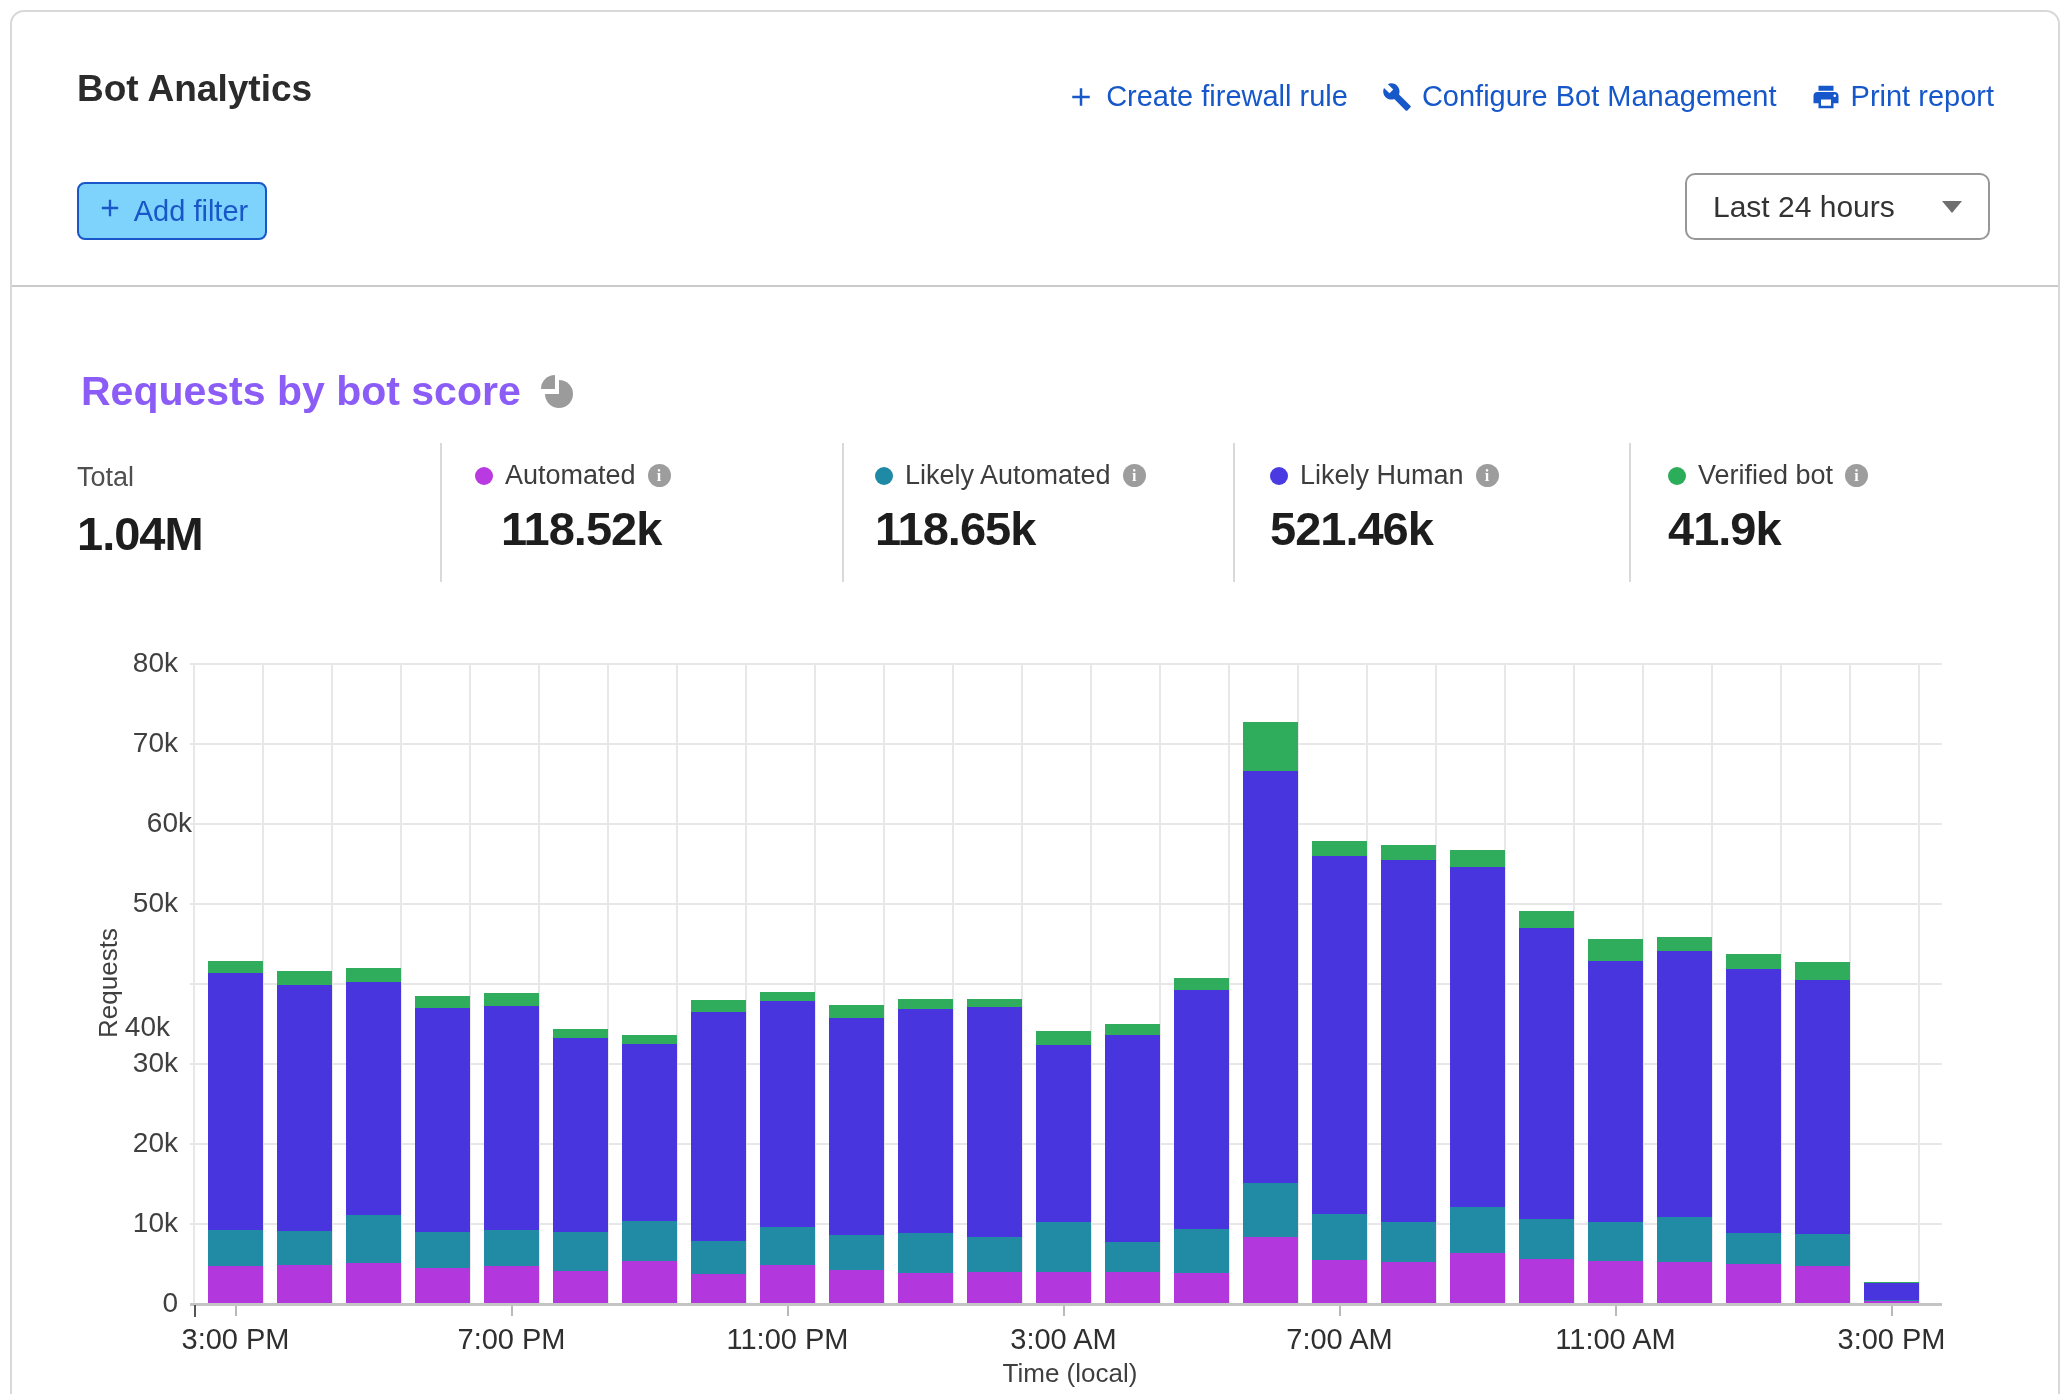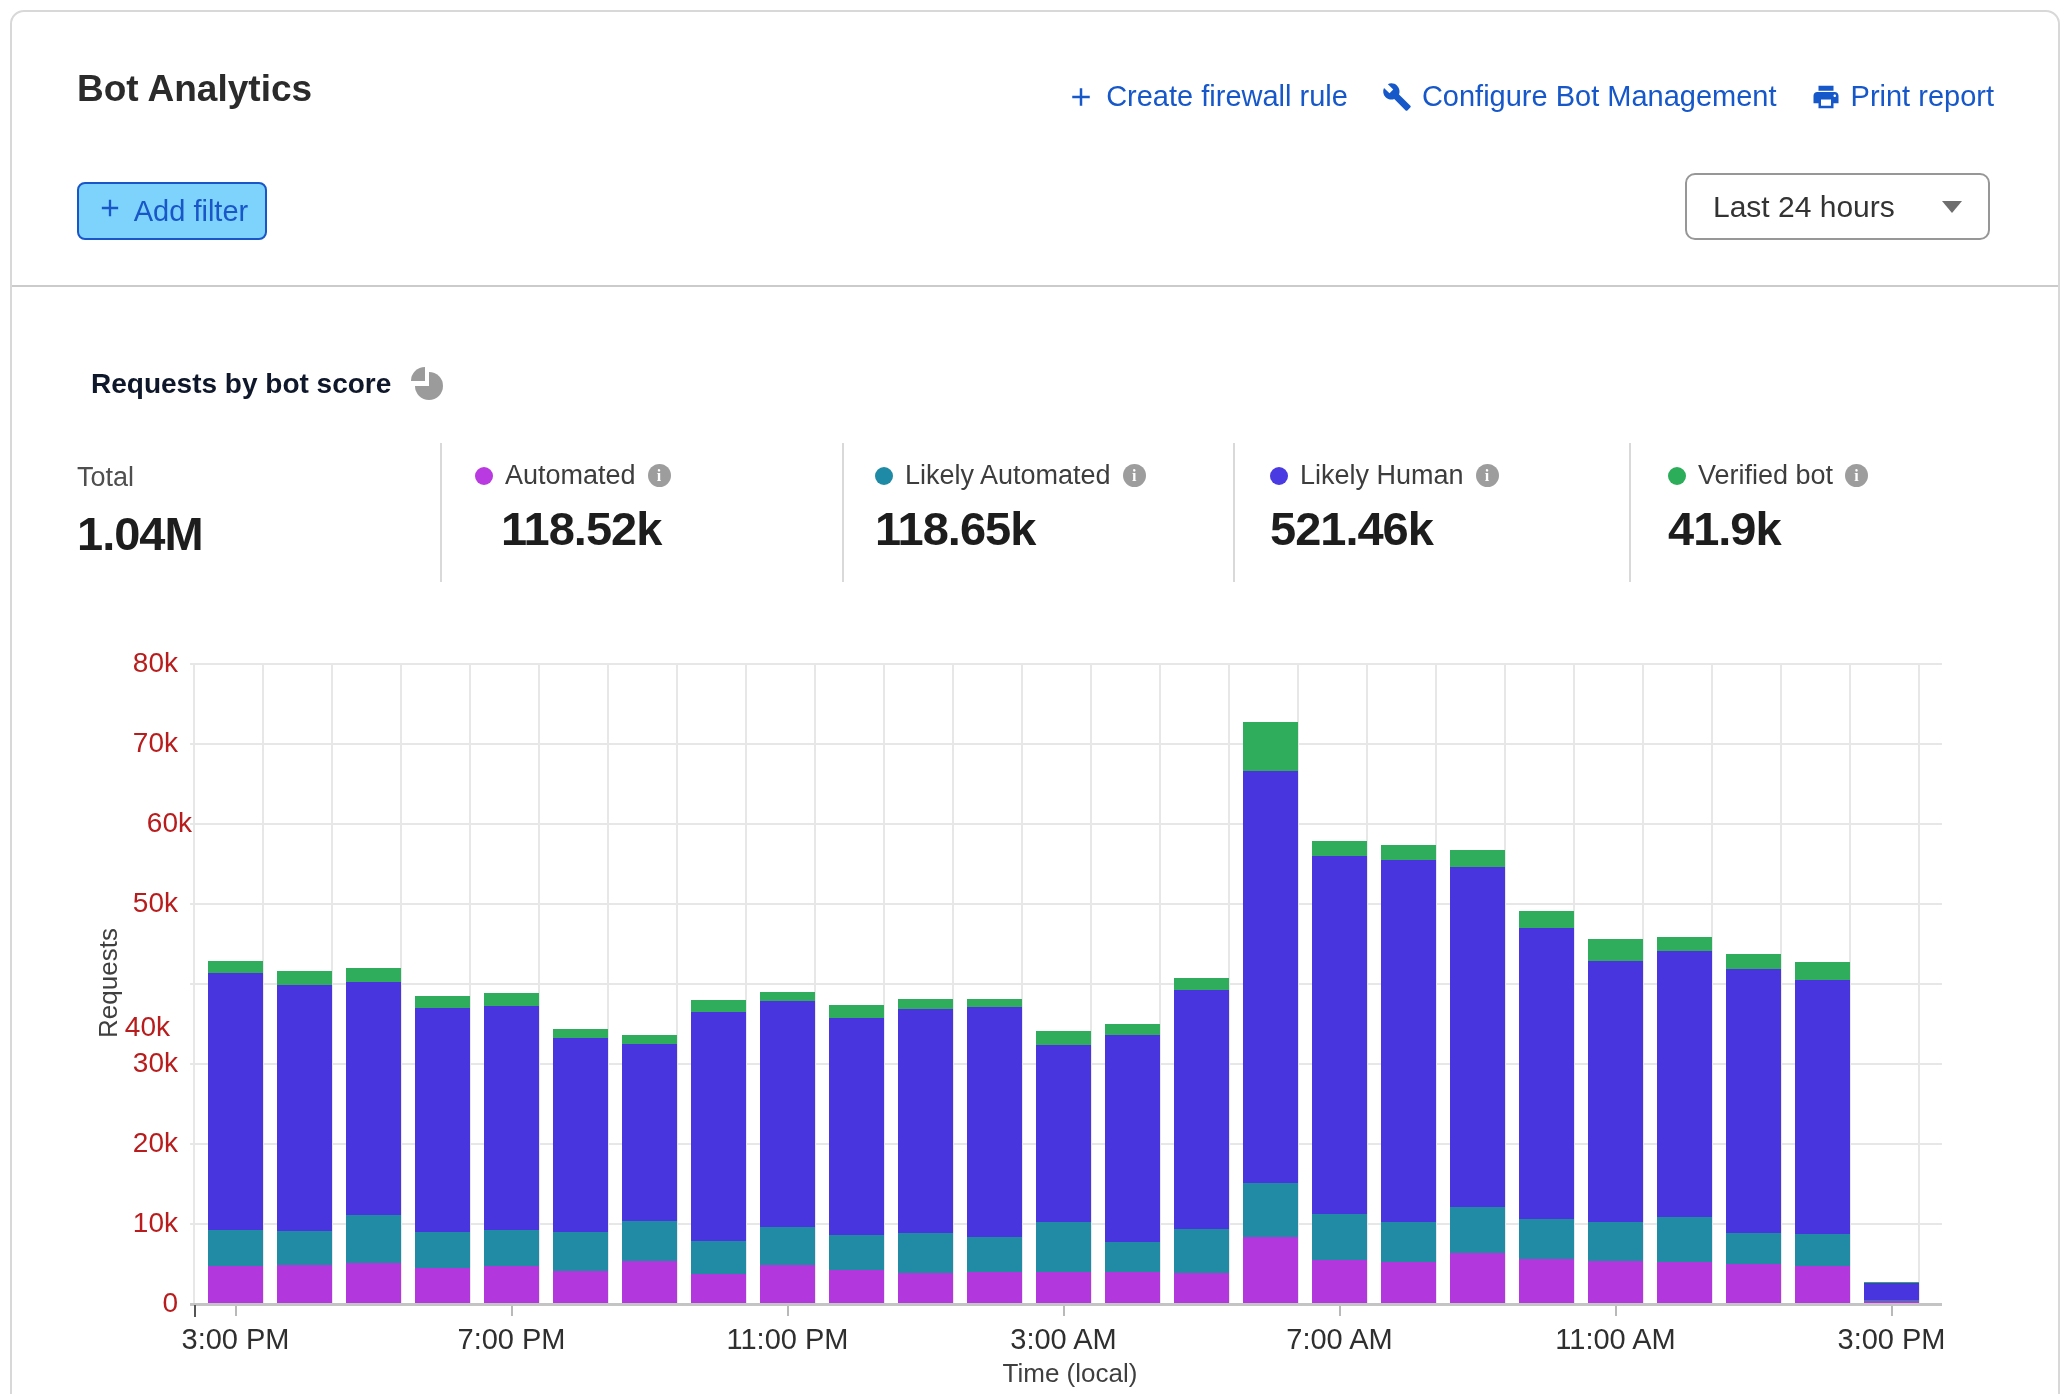--- a/index.html
+++ b/index.html
@@ -16,41 +16,41 @@
   .btn-add{left:77px;top:182px;width:190px;height:58px;border:2px solid #1956c8;border-radius:8px;
            display:flex;align-items:center;justify-content:center;gap:10px;color:#1956c8;
            font-size:29px;background:#7dd3fc;cursor:pointer;box-sizing:border-box;}
   .dropdown{left:1685px;top:173px;width:305px;height:67px;border:2px solid #979797;border-radius:10px;
             box-sizing:border-box;display:flex;align-items:center;color:#333;font-size:30px;
             padding:0 26px;justify-content:space-between;background:#fff;cursor:pointer;}
   .chev{width:0;height:0;border-left:10px solid transparent;border-right:10px solid transparent;
         border-top:12px solid #6e6e6e;}
   .divider{left:12px;top:285px;width:2046px;height:2px;background:#cbcbcb;}
   
-  .section-title{left:91px;top:368px;font-size:28px;font-weight:700;color:#0f172a;display:flex;gap:22px;align-items:center;}
+  .section-title{left:81px;top:368px;font-size:41px;font-weight:700;color:#8b5cf6;display:flex;gap:22px;align-items:center;}
   .pie-wrap{position:relative;width:30px;height:30px;}
   .pie-main{position:absolute;left:2px;top:3px;width:28px;height:28px;border-radius:50%;
             background:conic-gradient(#9b9b9b 0 270deg,transparent 270deg 360deg);}
   .pie-wedge{position:absolute;left:-2px;top:-2px;width:28px;height:28px;border-radius:50%;
             background:conic-gradient(transparent 0 270deg,#9b9b9b 270deg 360deg);}
   
   .stat-label{font-size:27px;color:#4f4f4f;}
   .stat-row{display:flex;align-items:center;gap:12px;}
   .legend-dot{width:18px;height:18px;border-radius:50%;}
   .legend-text{font-size:27px;color:#3d3d3d;}
   .info-icon{width:23px;height:23px;border-radius:50%;background:#9d9d9d;color:#fff;font-size:16px;
              font-weight:700;display:flex;align-items:center;justify-content:center;font-family:"Liberation Serif",serif;}
   .stat-value{font-size:47px;font-weight:700;color:#1d1d1d;letter-spacing:-1px;}
   .vdiv{width:2px;height:139px;background:#d9d9d9;top:443px;}
   
   .gl-h{position:absolute;height:2px;background:#e7e7e7;}
   .gl-v{position:absolute;width:2px;background:#e7e7e7;}
   .axis-x{position:absolute;height:3px;background:#c4c4c4;}
   .seg{position:absolute;}
-  .ytick{position:absolute;width:80px;text-align:right;font-size:28px;color:#b91c1c;}
+  .ytick{position:absolute;width:80px;text-align:right;font-size:28px;color:#404040;}
   .xtick{position:absolute;width:240px;text-align:center;font-size:29px;color:#2f2f2f;}
   .tickmark{position:absolute;width:2px;height:10px;background:#b9b9b9;}
   .tickmark.dark{background:#555;height:12px;}
   .ylabel{position:absolute;font-size:26px;color:#3f3f3f;transform:translate(-50%,-50%) rotate(-90deg);}
   .xlabel{position:absolute;width:300px;text-align:center;font-size:26px;color:#3f3f3f;}
 </style>
 </head>
 <body>
 
 <div id="app">

